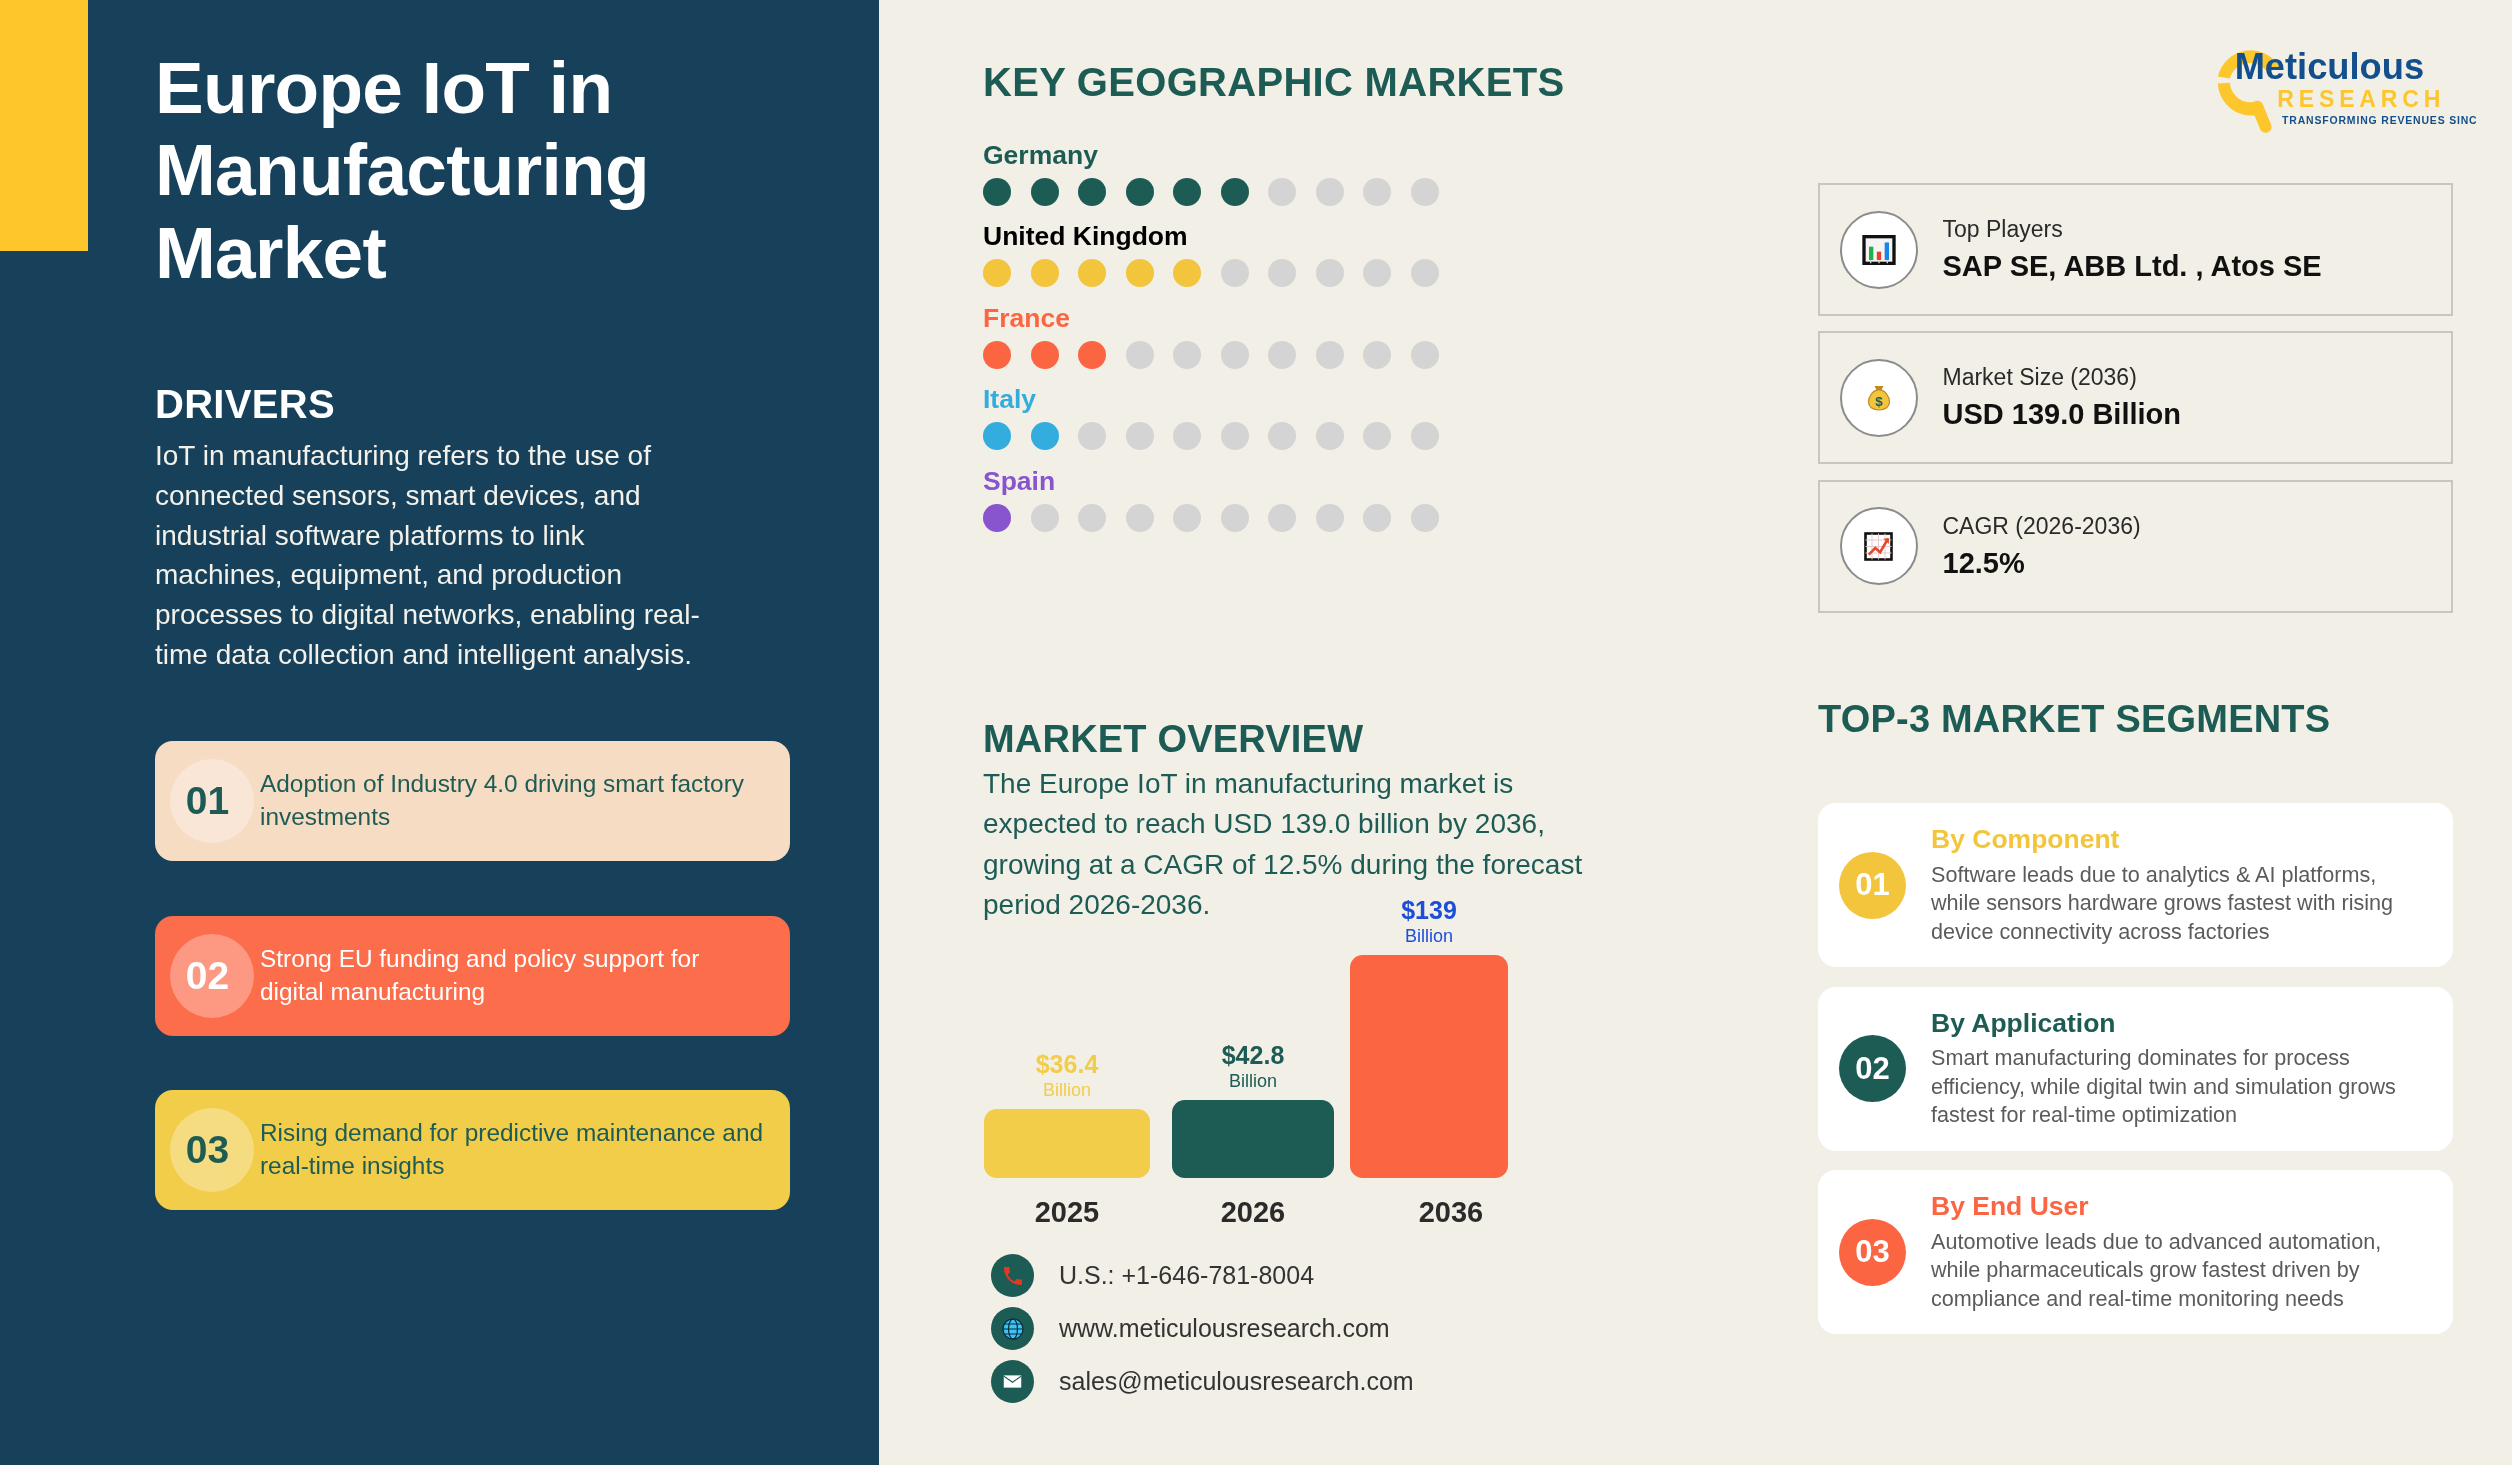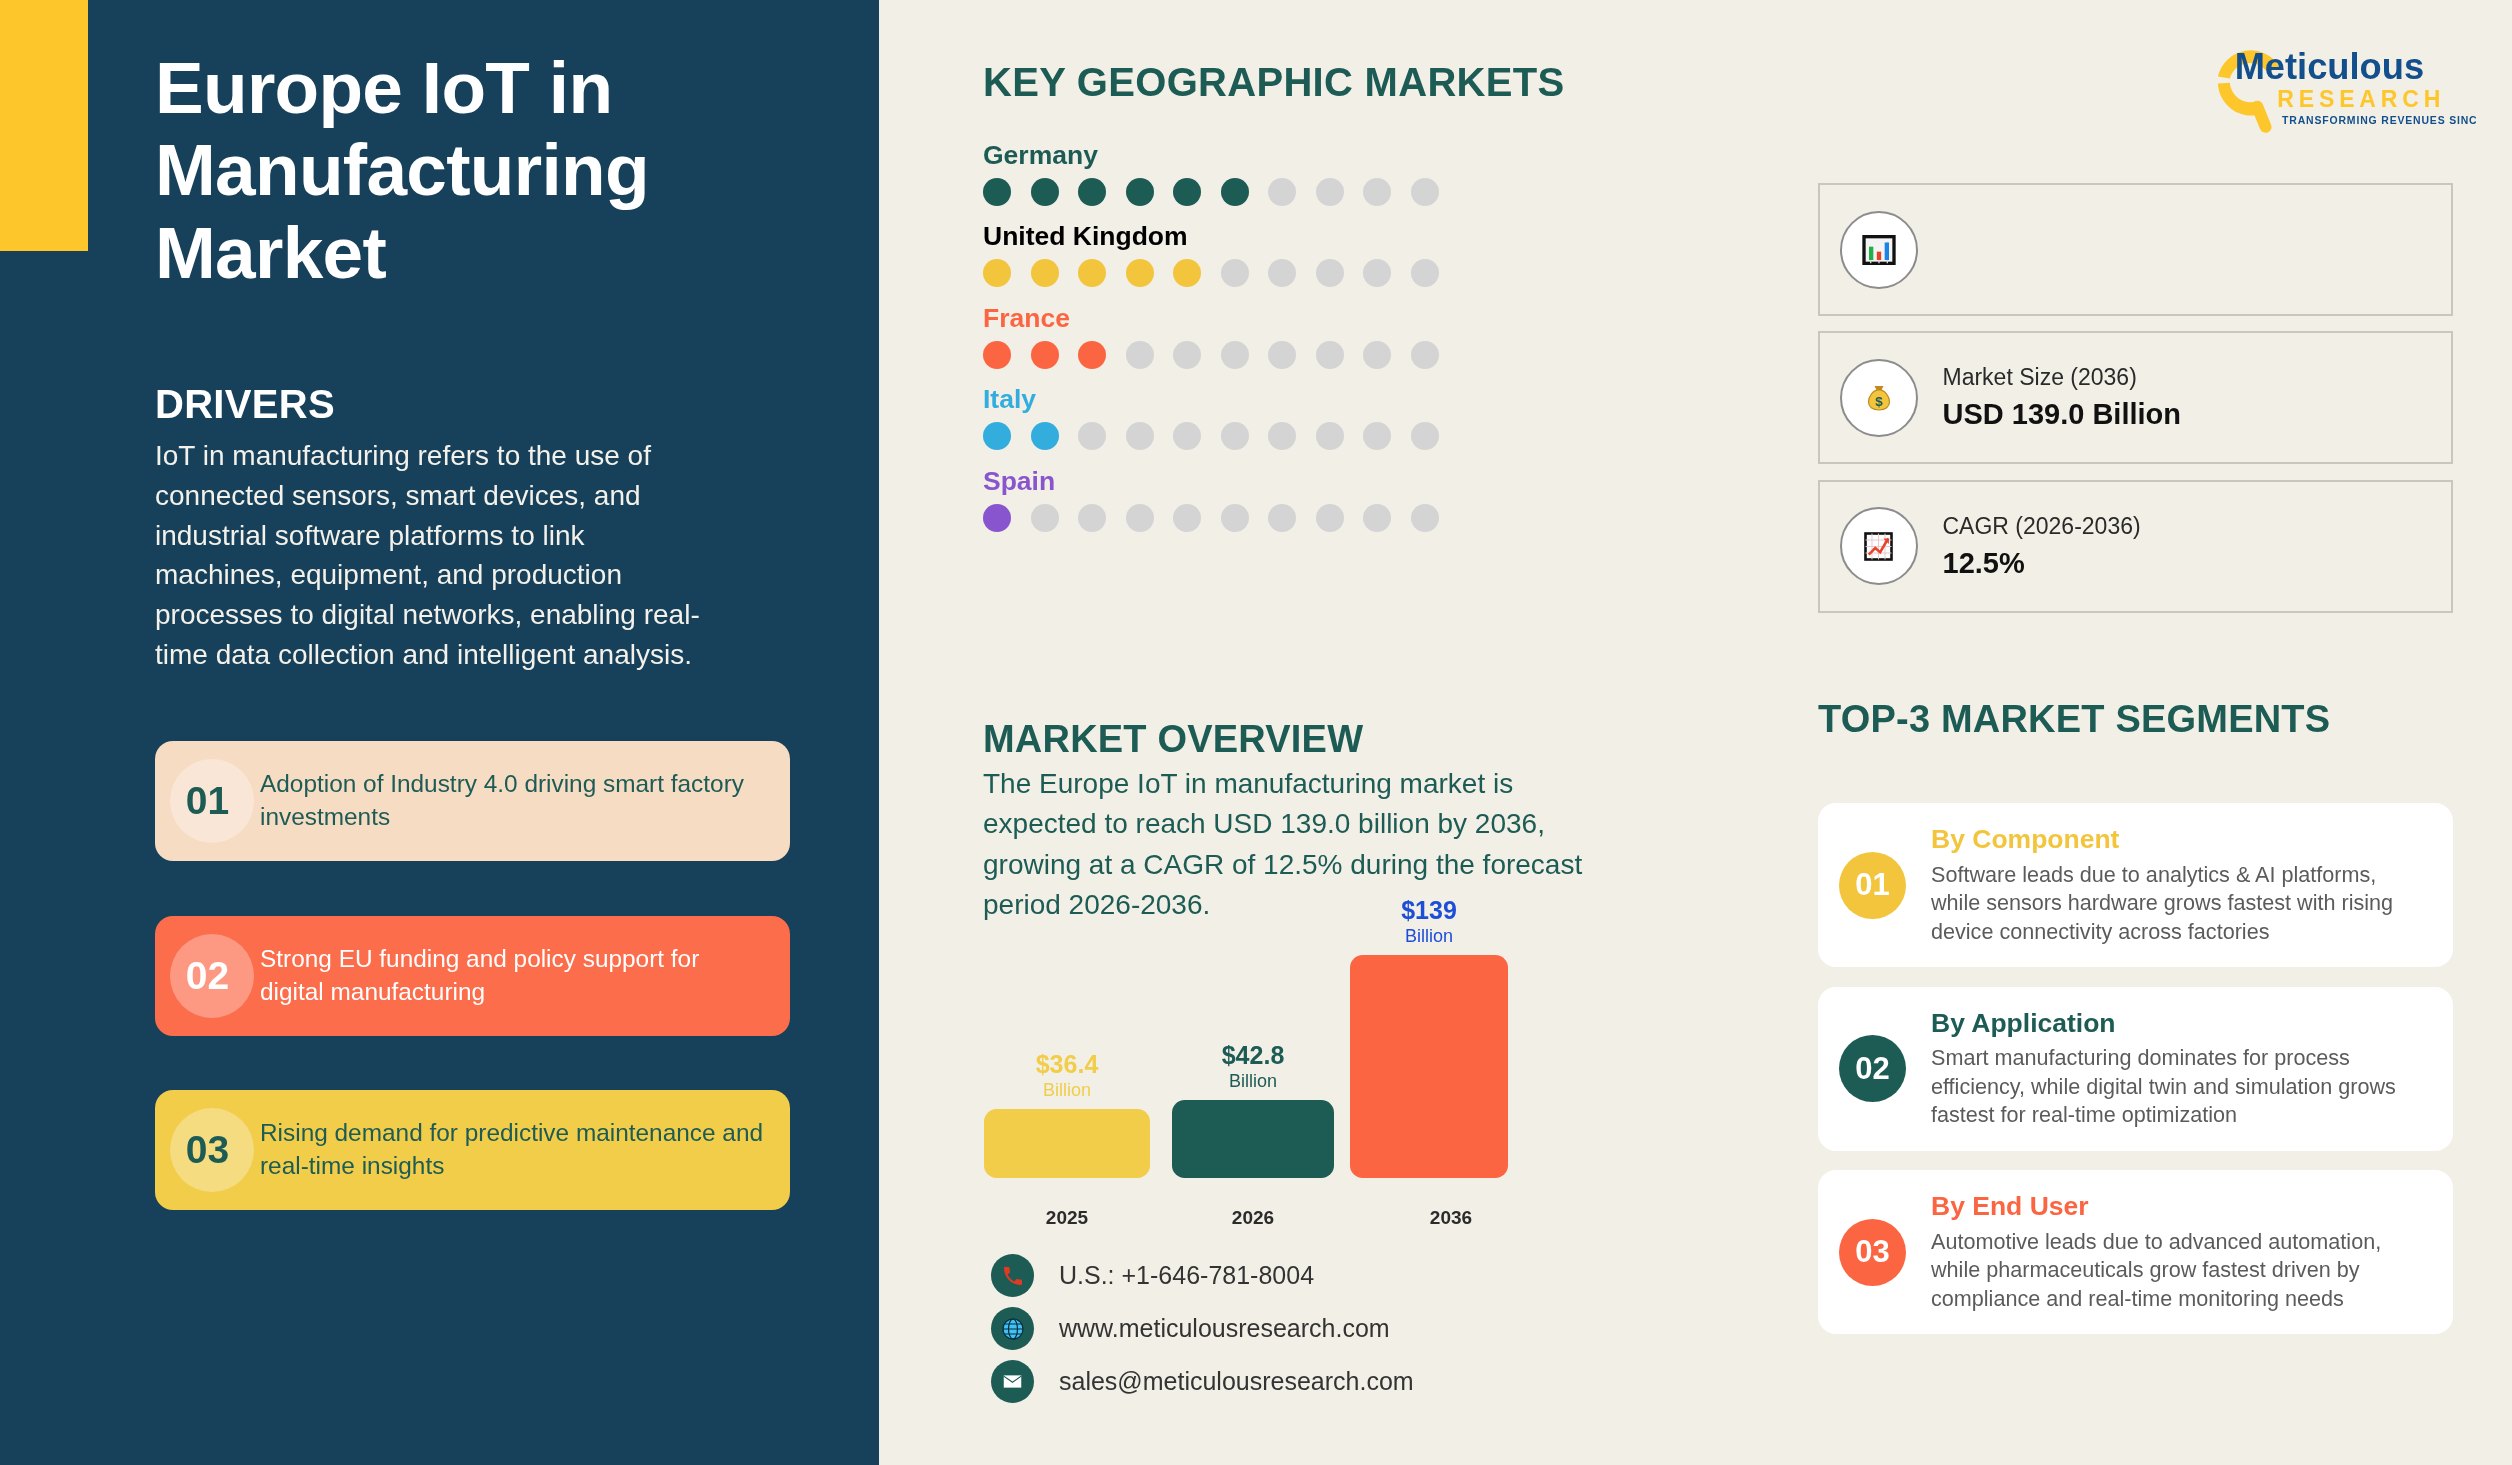--- a/index.html
+++ b/index.html
@@ -90,21 +90,21 @@
   #chart { position: absolute; left: 977px; top: 935px; width: 558px; height: 307px; }
   .bar-col { position: absolute; bottom: 64px; }
   .bar-rect { border-radius: 12.6px; width: 100%; }
   .bar-value {
     position: absolute; left: 0; width: 100%; text-align: center;
     font-size: 25px; font-weight: 700; line-height: 1.0;
   }
   .bar-value .unit { display: block; font-size: 18px; font-weight: 400; margin-top: 4.2px; }
   .bar-year {
     position: absolute; bottom: 12.6px; left: 0; width: 100%; text-align: center;
-    font-size: 19px; font-weight: 700; color: #2B2B2B;
+    font-size: 29px; font-weight: 700; color: #2B2B2B;
   }
 
   
   #contact { position: absolute; left: 991px; top: 1249px; }
   .contact-row { display: flex; align-items: center; height: 53px; margin-bottom: 0px; }
   .contact-icon {
     width: 43px; height: 43px; border-radius: 50%; background: #1D5B55;
     display: flex; align-items: center; justify-content: center; flex: 0 0 auto;
     margin-right: 25px;
   }
@@ -314,20 +314,24 @@
     <div class="info-card">
       <span class="info-icon">
         <svg width="40" height="40" viewBox="0 0 24 24">
           <rect x="3" y="4" width="18" height="16" fill="#F4F4F4" stroke="#111" stroke-width="2"></rect>
           <path d="M7 20V10M12 20v-6M17 20V7" stroke="#D8D8D8" stroke-width="0.8"></path>
           <rect x="6" y="10" width="2.6" height="8" fill="#22B04A"></rect>
           <rect x="10.7" y="13" width="2.6" height="5" fill="#EA4028"></rect>
           <rect x="15.4" y="7.5" width="2.6" height="10.5" fill="#1A84E8"></rect>
         </svg>
       </span>
+      <span>
+        <span class="info-label" style="display:block">Top Players</span>
+        <span class="info-value" style="display:block">SAP SE,  ABB Ltd. , Atos SE</span>
+      </span>
     </div>
     <div class="info-card">
       <span class="info-icon">
         <svg width="36" height="36" viewBox="0 0 24 24">
           <path d="M9 4h6l-1.3 2.6h-3.4z" fill="#C08A1E"></path>
           <path d="M12 6.6c4 0 7 4.2 7 8.1 0 3-2.6 5.3-7 5.3s-7-2.3-7-5.3c0-3.9 3-8.1 7-8.1z" fill="#F2C53D" stroke="#C08A1E" stroke-width="0.8"></path>
           <text x="12" y="17" font-size="9" font-weight="700" fill="#1D5B55" text-anchor="middle" font-family="Liberation Sans, sans-serif">$</text>
         </svg>
       </span>
       <span>

